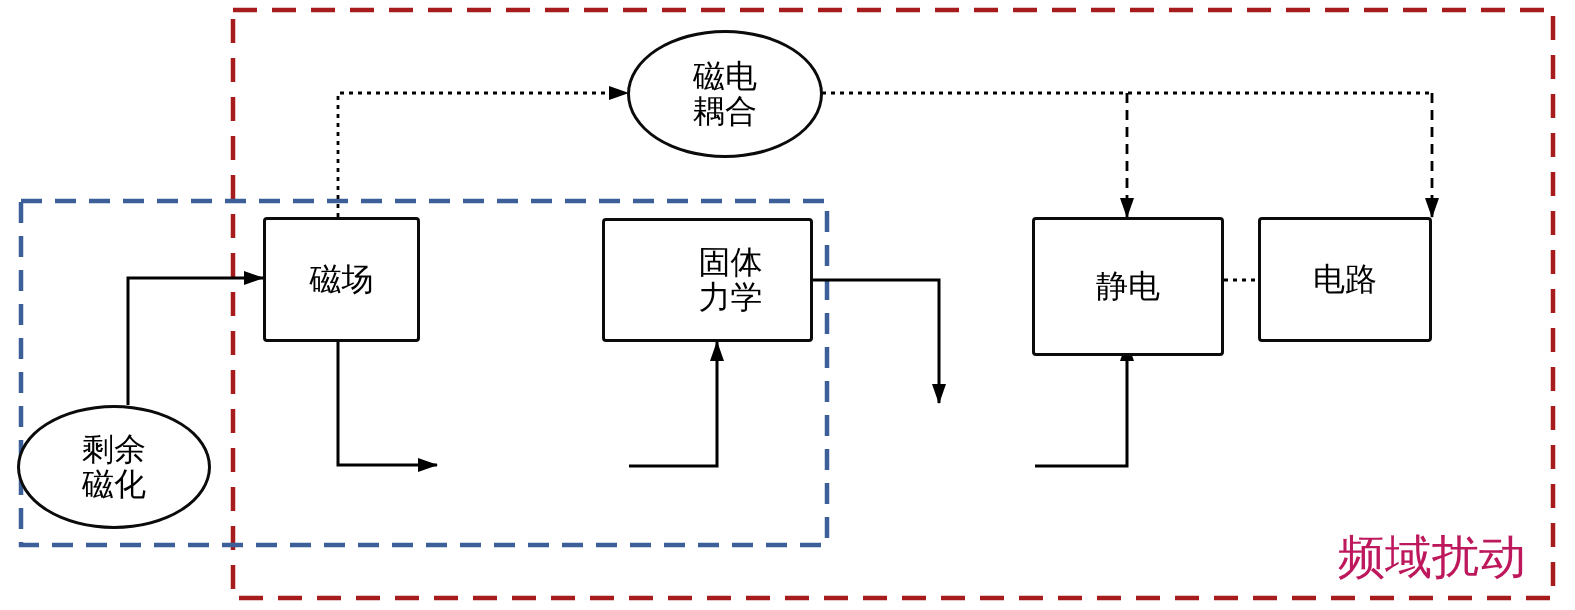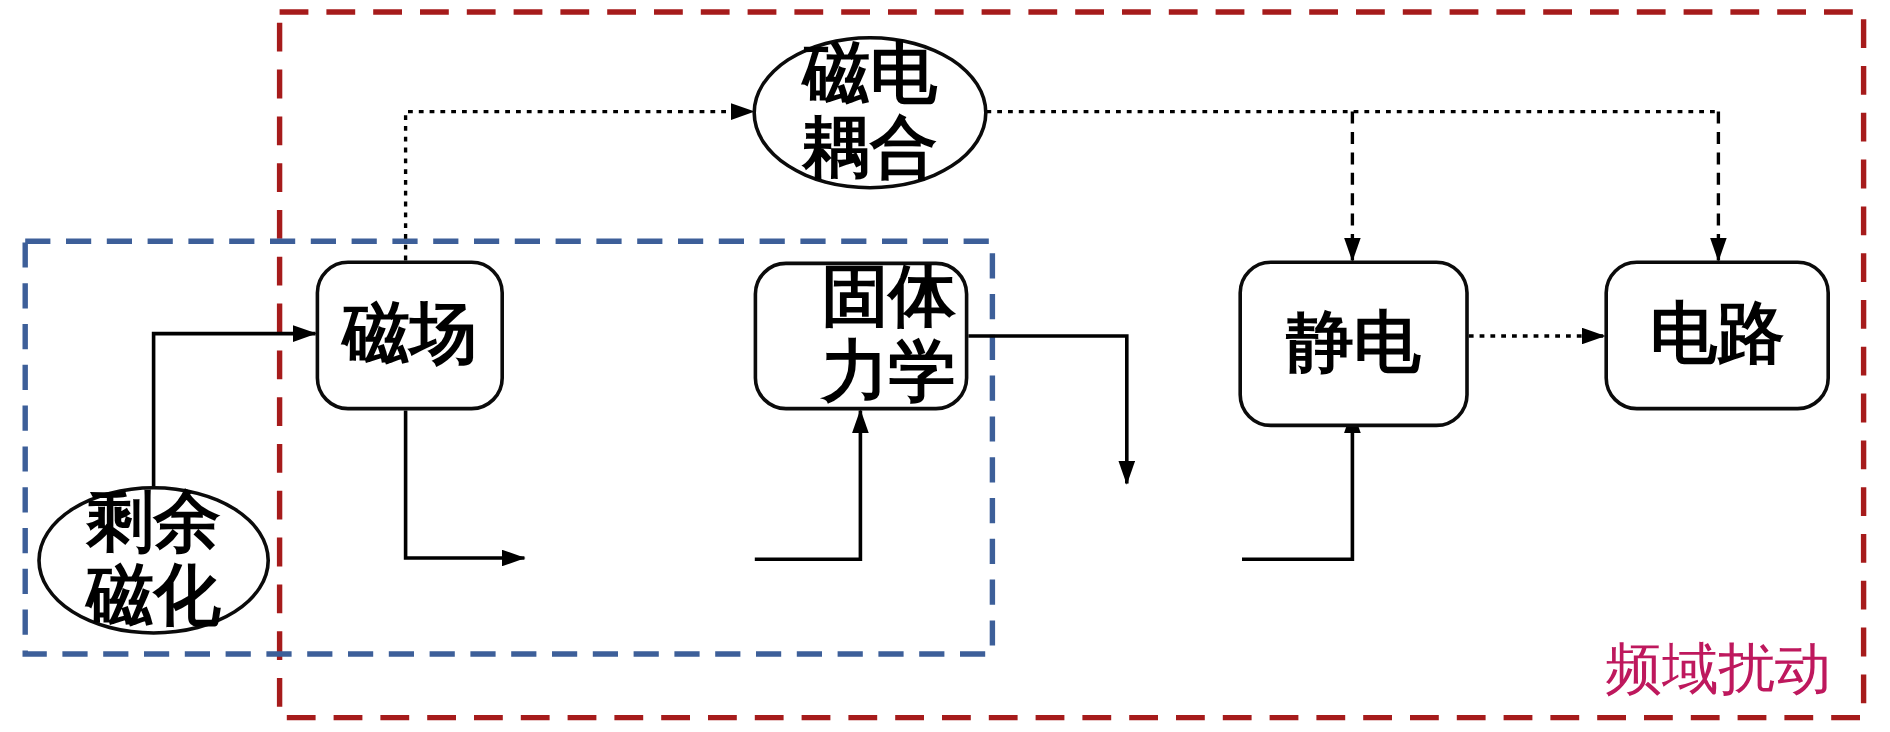--- a/index.html
+++ b/index.html
@@ -12,26 +12,25 @@
   }
   #wires { position:absolute; left:0; top:0; width:1575px; height:610px; }
   .node {
     position:absolute;
     display:flex; align-items:center; justify-content:center;
     text-align:center;
     box-sizing:border-box;
     border:3.5px solid #0b0b0b;
     background:#ffffff;
     color:#000000;
-    font-size:56px;
+    font-size:32px;
     line-height:1.1;
     white-space:pre-line;
-    font-weight:bold;
   }
-  .rect-node    { border-radius:27px;text-align:right; }
+  .rect-node    { border-radius:4px;text-align:right; }
   .ellipse-node { border-radius:50%; }
   .group-label {
     position:absolute;
     font-size:47px;
     text-align:center;
     white-space:nowrap;
   }
 </style>
 </head>
 <body>
@@ -61,25 +60,25 @@
     <path d="M1224,280 H1337" fill="none" stroke="#000" stroke-width="2.8" stroke-dasharray="4 5" marker-end="url(#arrow)"></path>
   </svg>
 
   <div class="group-label" style="left:1328px; top:526px; width:208px; color:#be185d;">频域扰动</div>
 
   <div class="node ellipse-node" style="left:627px; top:30px;  width:196px; height:128px;">磁电
 耦合</div>
 
   <div class="node rect-node" style="left:263px; top:217px; width:157px; height:125px;">磁场</div>
 
-  <div class="node rect-node" style="left:628px; top:218px; width:179px; height:124px;padding-left:46px;">固体
+  <div class="node rect-node" style="left:602px; top:218px; width:211px; height:124px;padding-left:46px;">固体
 力学</div>
 
   <div class="node rect-node" style="left:1032px; top:217px; width:192px; height:139px;">静电</div>
 
-  <div class="node rect-node" style="left:1337px; top:217px; width:188px; height:125px;">电路</div>
+  <div class="node rect-node" style="left:1258px; top:217px; width:174px; height:125px;">电路</div>
 
-  <div class="node ellipse-node" style="left:31px; top:405px; width:194px; height:124px;">剩余
+  <div class="node ellipse-node" style="left:17px; top:405px; width:194px; height:124px;">剩余
 磁化</div>
 
 
 
 </div>
 
 </body></html>

